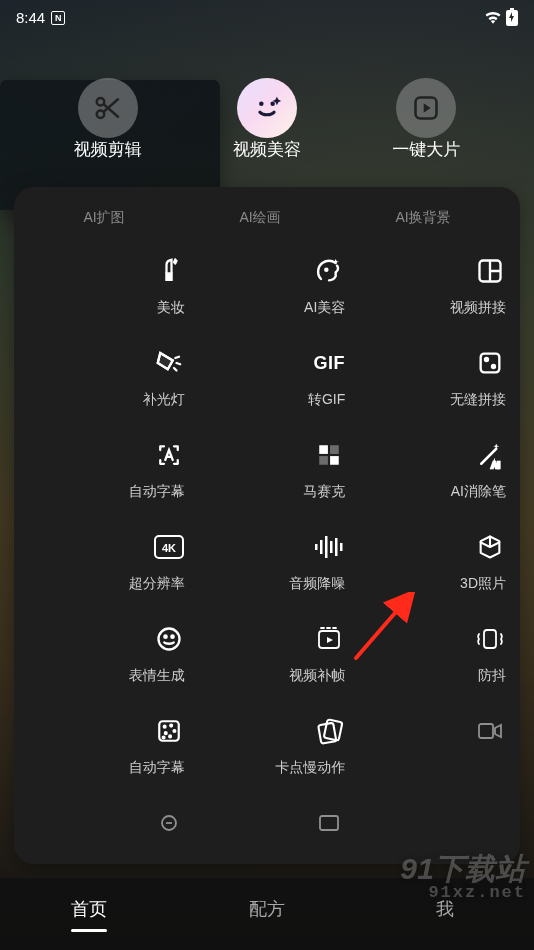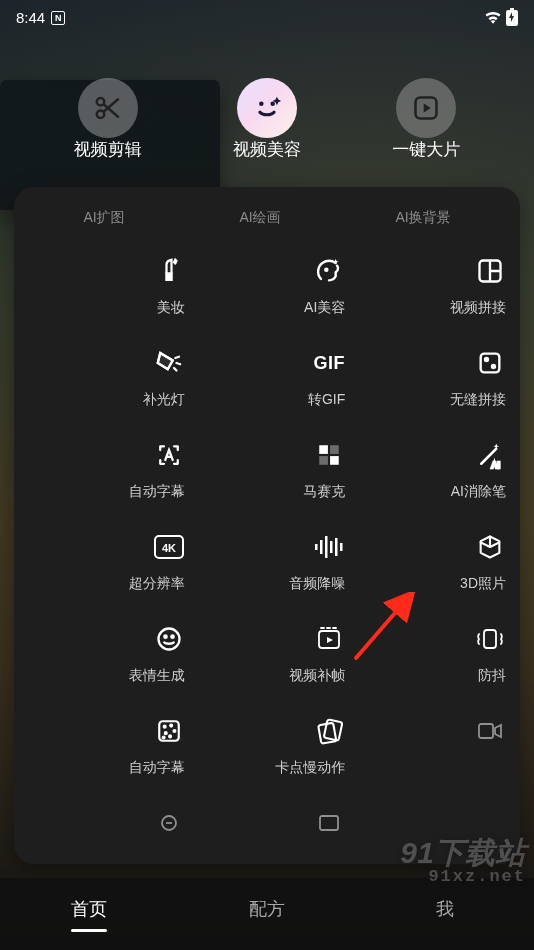--- a/index.html
+++ b/index.html
@@ -121,21 +121,21 @@
     padding: 8px 0;
   }
   .nav-item.active { color: #fff; font-weight:500;}
   .nav-item.active .underline {
     width: 36px; height: 3px; background:#fff; border-radius:2px; margin:8px auto 0;
   }
   .nav-item .underline{ height:3px; margin:8px auto 0; width:36px; background:transparent;}
   
   .watermark {
     position: absolute;
-    right: 8px; bottom: 64px;
+    right: 8px; bottom: 48px;
     z-index: 5;
     font-size: 30px;
     font-weight: 700;
     color: rgba(180,180,180,0.35);
     text-align: right;
     line-height: 1.05;
     letter-spacing:0.5px;
     pointer-events:none;
     font-style: italic;
     text-shadow: 0 0 6px rgba(0,0,0,0.25);

